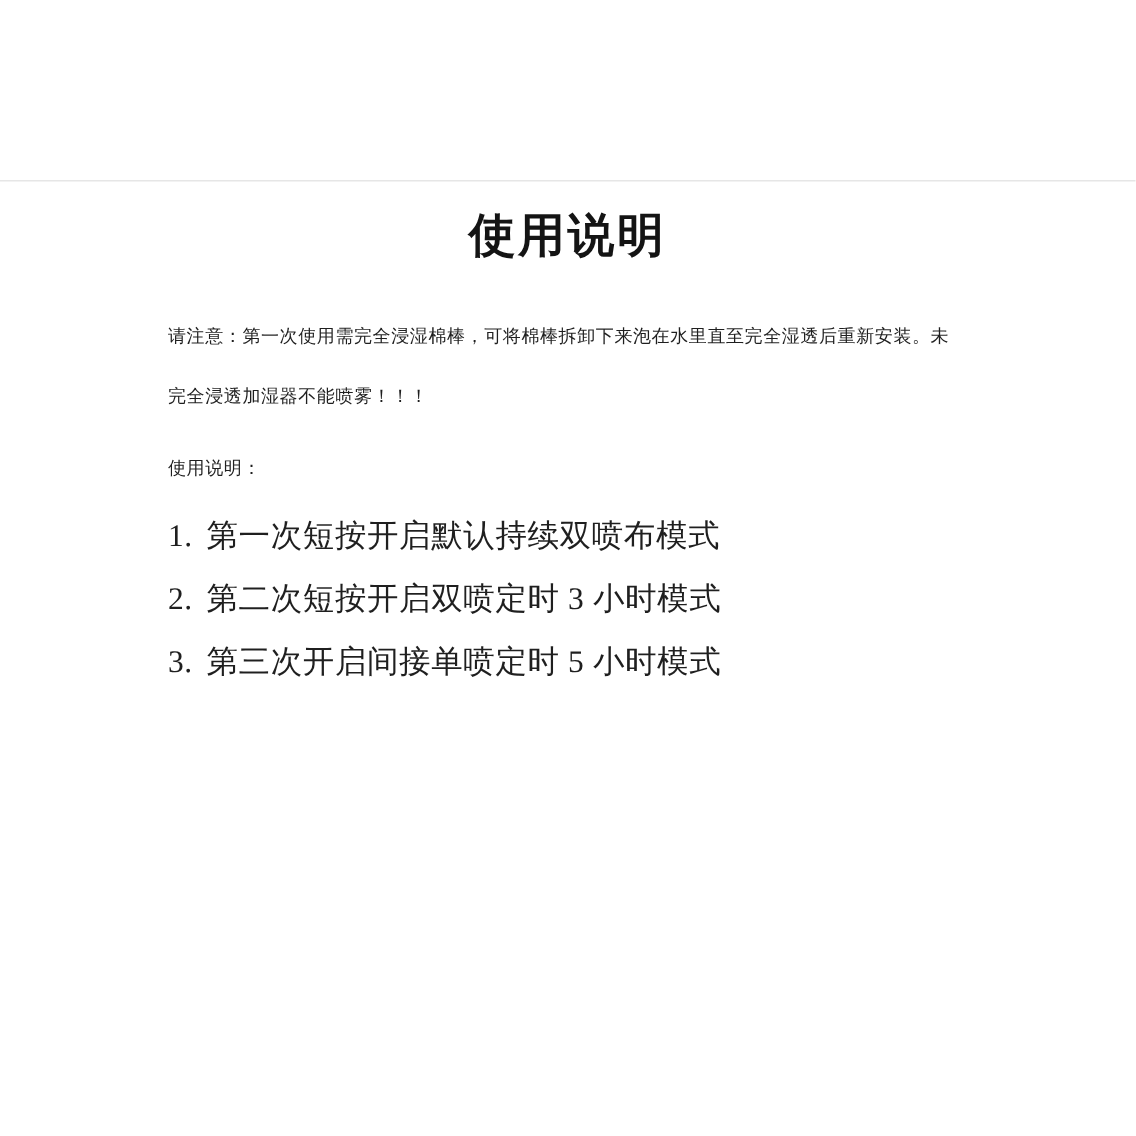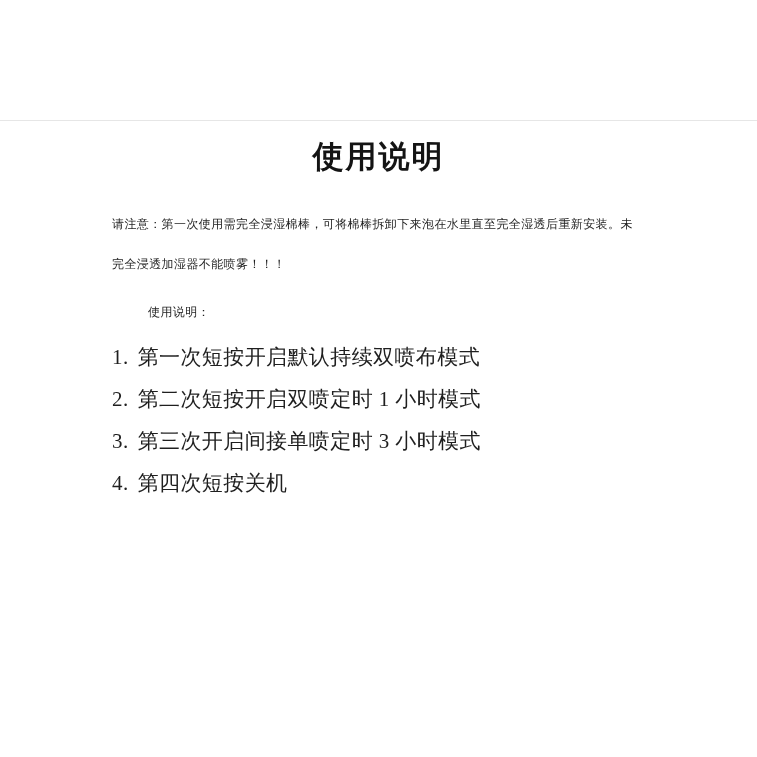--- a/index.html
+++ b/index.html
@@ -52,21 +52,20 @@
     color: #1f1f1f;
     margin: 0;
     text-align: left;
     letter-spacing: 0.4px;
   }
   .para.notice {
     margin-bottom: 8px;
   }
   .para.heading-line {
     margin-bottom: 4px;
-    margin-left: 36px;
   }
   .steps {
     list-style: none;
     margin: 0;
     padding: 0;
   }
   .step {
     font-size: 21px;
     line-height: 42px;
     color: #1f1f1f;
@@ -98,28 +97,24 @@
 
       <p class="para heading-line">使用说明：</p>
 
       <ol class="steps">
         <li class="step">
           <span class="num">1.</span>
           <span class="txt">第一次短按开启默认持续双喷布模式</span>
         </li>
         <li class="step">
           <span class="num">2.</span>
-          <span class="txt">第二次短按开启双喷定时 1 小时模式</span>
+          <span class="txt">第二次短按开启双喷定时 3 小时模式</span>
         </li>
         <li class="step">
           <span class="num">3.</span>
-          <span class="txt">第三次开启间接单喷定时 3 小时模式</span>
-        </li>
-        <li class="step">
-          <span class="num">4.</span>
-          <span class="txt">第四次短按关机</span>
+          <span class="txt">第三次开启间接单喷定时 5 小时模式</span>
         </li>
       </ol>
 
 
     </div>
   </div>
 </div>
 
 </body></html>

